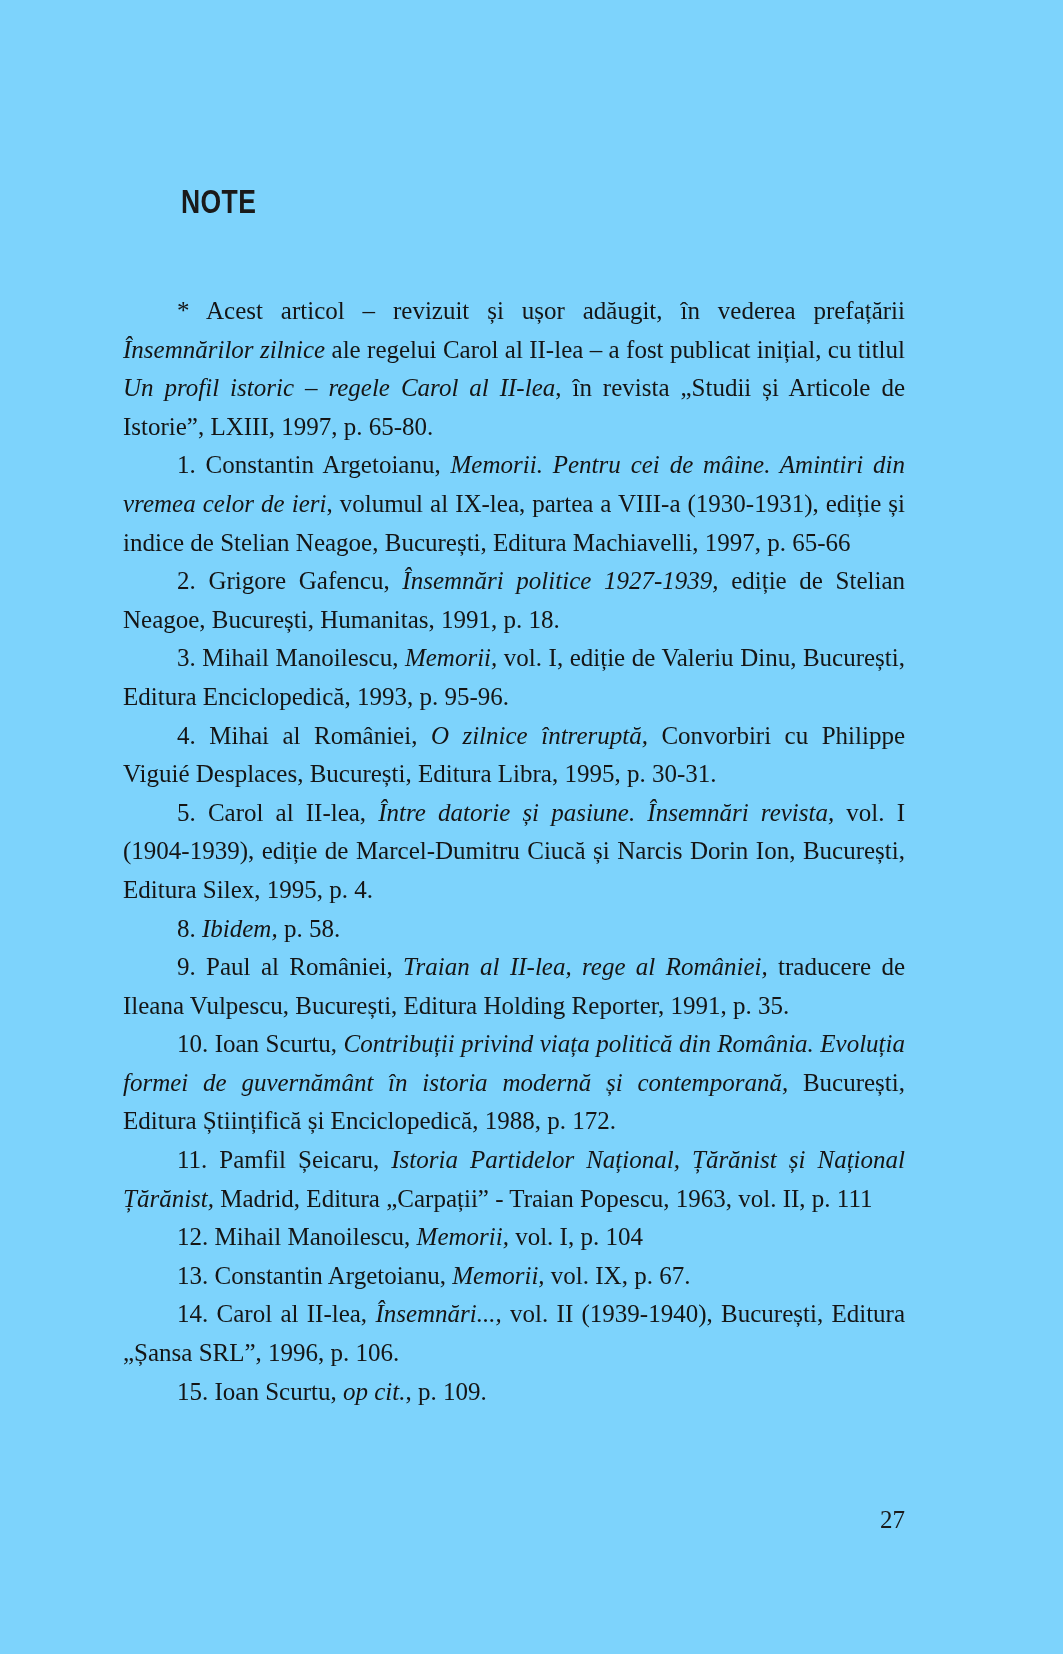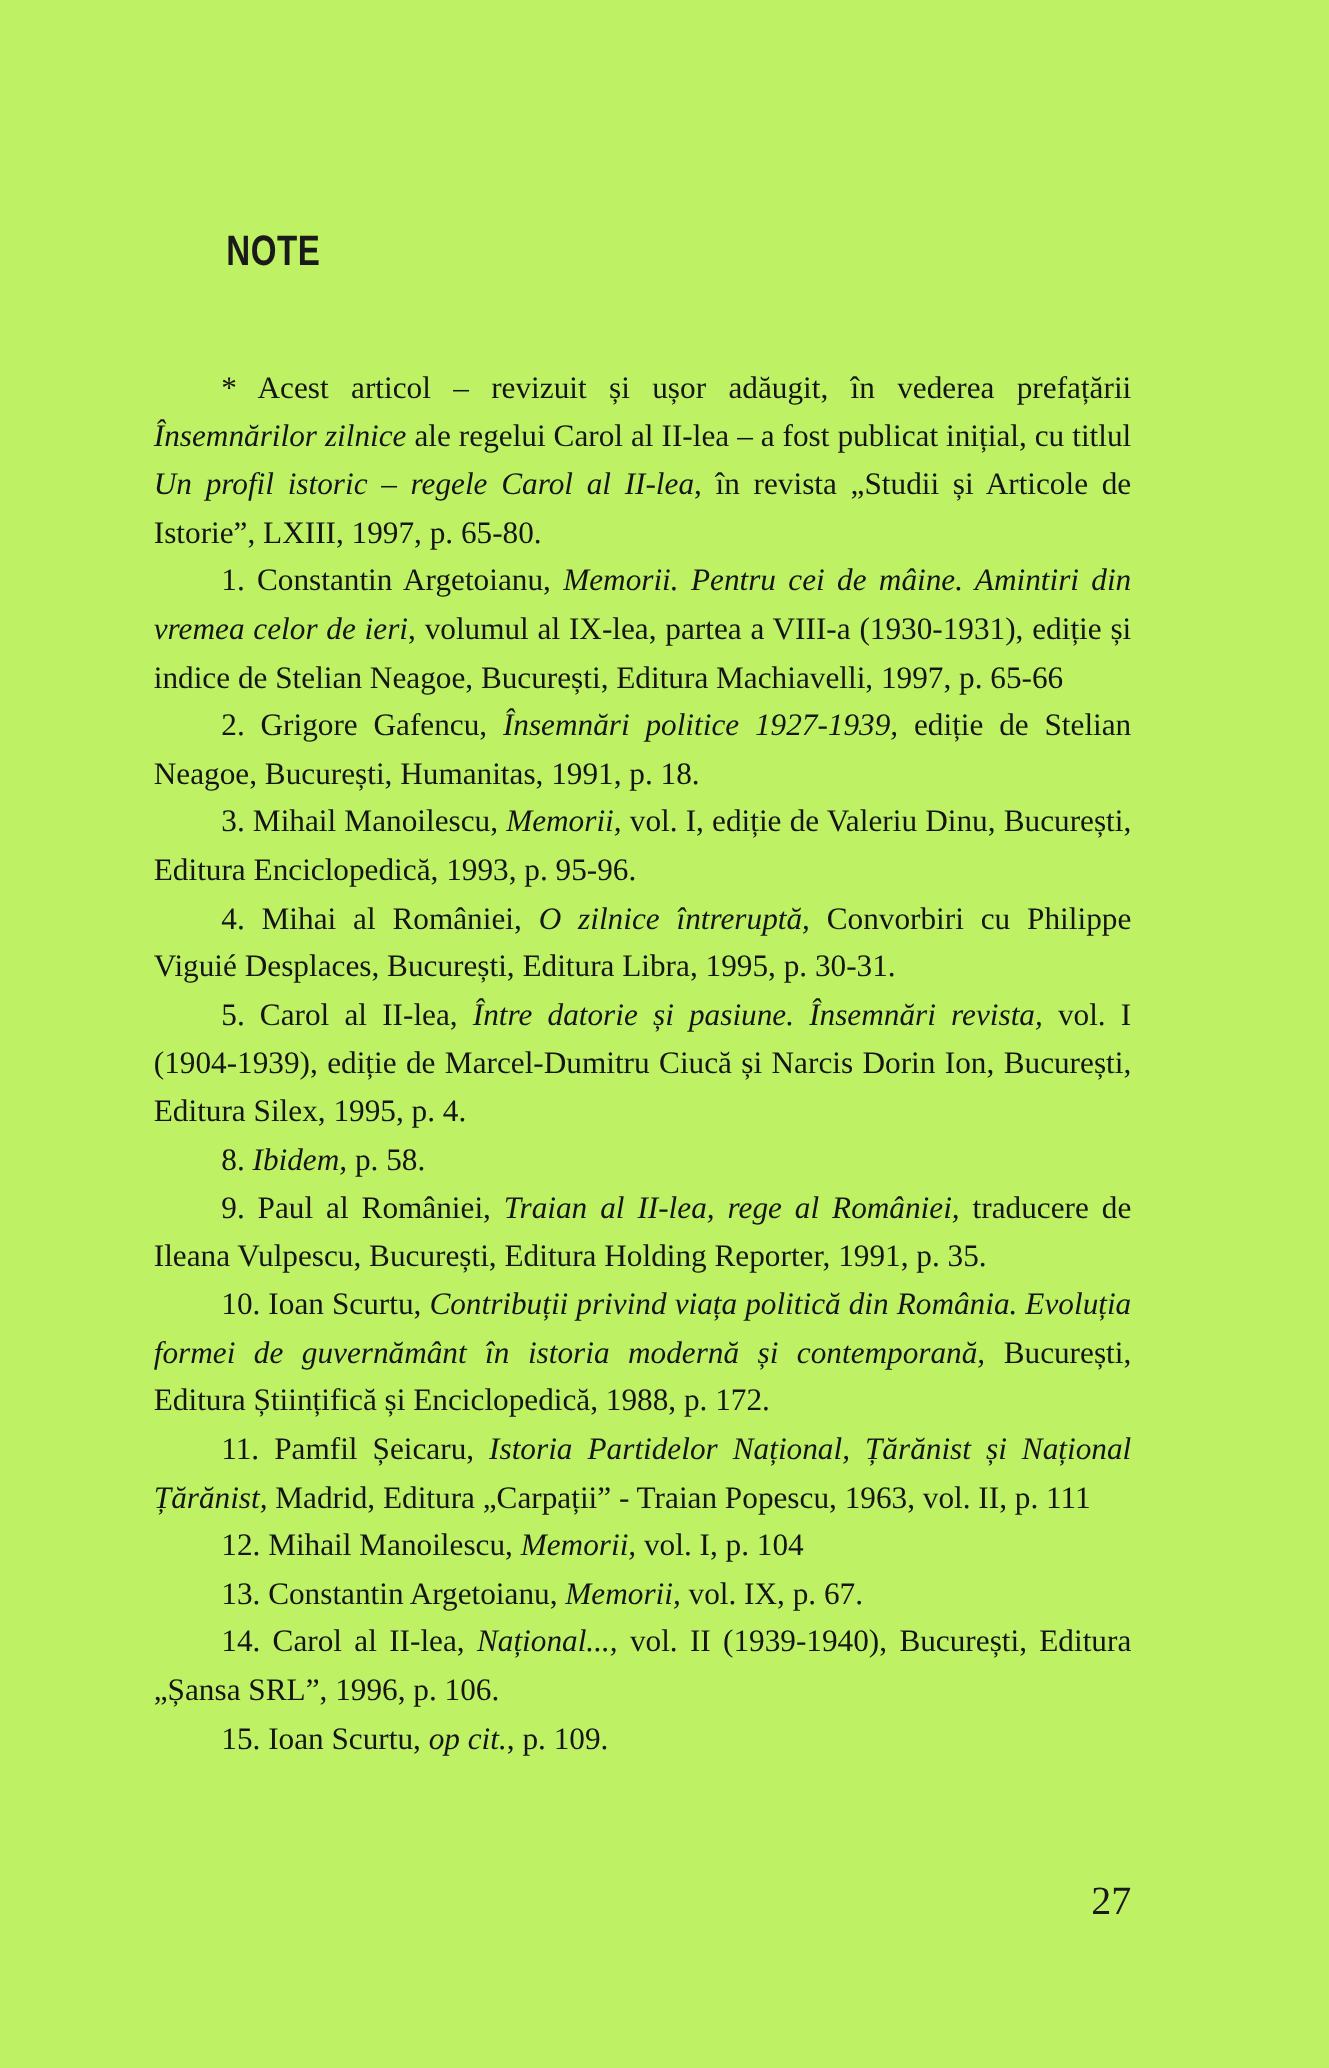--- a/index.html
+++ b/index.html
@@ -8,21 +8,21 @@
     height: 1654px;
     background: #ffffff;
     position: relative;
     font-family: "Liberation Serif", "DejaVu Serif", serif;
     color: #151515;
     overflow: hidden;
   }
   .page {
     position: absolute;
     inset: 0;
-    background: #bef264;
+    background: #7dd3fc;
   }
   .heading {
     position: absolute;
     left: 181px;
     top: 183px;
     margin: 0;
     font-family: "Liberation Sans", "DejaVu Sans", sans-serif;
     font-weight: 700;
     font-size: 34px;
     line-height: 36px;
@@ -47,21 +47,21 @@
     padding: 0;
     text-indent: 54px;
   }
   .notes em {
     font-style: italic;
   }
   .pagenum {
     position: absolute;
     right: 158px;
     top: 1503px;
-    font-size: 32px;
+    font-size: 25px;
     line-height: 34px;
     color: #1a1a1a;
   }
 </style>
 </head>
 <body>
 
 <div class="page">
   <h1 class="heading">NOTE</h1>
 
@@ -71,18 +71,18 @@
       <p>2. Grigore Gafencu, <em>Însemnări politice 1927-1939,</em> ediție de Stelian Neagoe, București, Humanitas, 1991, p. 18.</p>
       <p>3. Mihail Manoilescu, <em>Memorii,</em> vol. I, ediție de Valeriu Dinu, București, Editura Enciclopedică, 1993, p. 95-96.</p>
       <p>4. Mihai al României, <em>O zilnice întreruptă,</em> Convorbiri cu Philippe Viguié Desplaces, București, Editura Libra, 1995, p. 30-31.</p>
       <p>5. Carol al II-lea, <em>Între datorie și pasiune. Însemnări revista,</em> vol. I (1904-1939), ediție de Marcel-Dumitru Ciucă și Narcis Dorin Ion, București, Editura Silex, 1995, p. 4.</p>
       <p>8. <em>Ibidem,</em> p. 58.</p>
       <p>9. Paul al României, <em>Traian al II-lea, rege al României,</em> traducere de Ileana Vulpescu, București, Editura Holding Reporter, 1991, p. 35.</p>
       <p>10. Ioan Scurtu, <em>Contribuții privind viața politică din România. Evoluția formei de guvernământ în istoria modernă și contemporană,</em> București, Editura Științifică și Enciclopedică, 1988, p. 172.</p>
       <p>11. Pamfil Șeicaru, <em>Istoria Partidelor Național, Țărănist și Național Țărănist,</em> Madrid, Editura „Carpații” - Traian Popescu, 1963, vol. II, p. 111</p>
       <p>12. Mihail Manoilescu, <em>Memorii,</em> vol. I, p. 104</p>
       <p>13. Constantin Argetoianu, <em>Memorii,</em> vol. IX,  p. 67.</p>
-      <p>14. Carol al II-lea, <em>Național...,</em> vol. II (1939-1940), București, Editura „Șansa SRL”, 1996, p. 106.</p>
+      <p>14. Carol al II-lea, <em>Însemnări...,</em> vol. II (1939-1940), București, Editura „Șansa SRL”, 1996, p. 106.</p>
       <p>15. Ioan Scurtu, <em>op cit.</em>, p. 109.</p>
     </main>
 
   <div class="pagenum">27</div>
 </div>
 
 </body></html>

